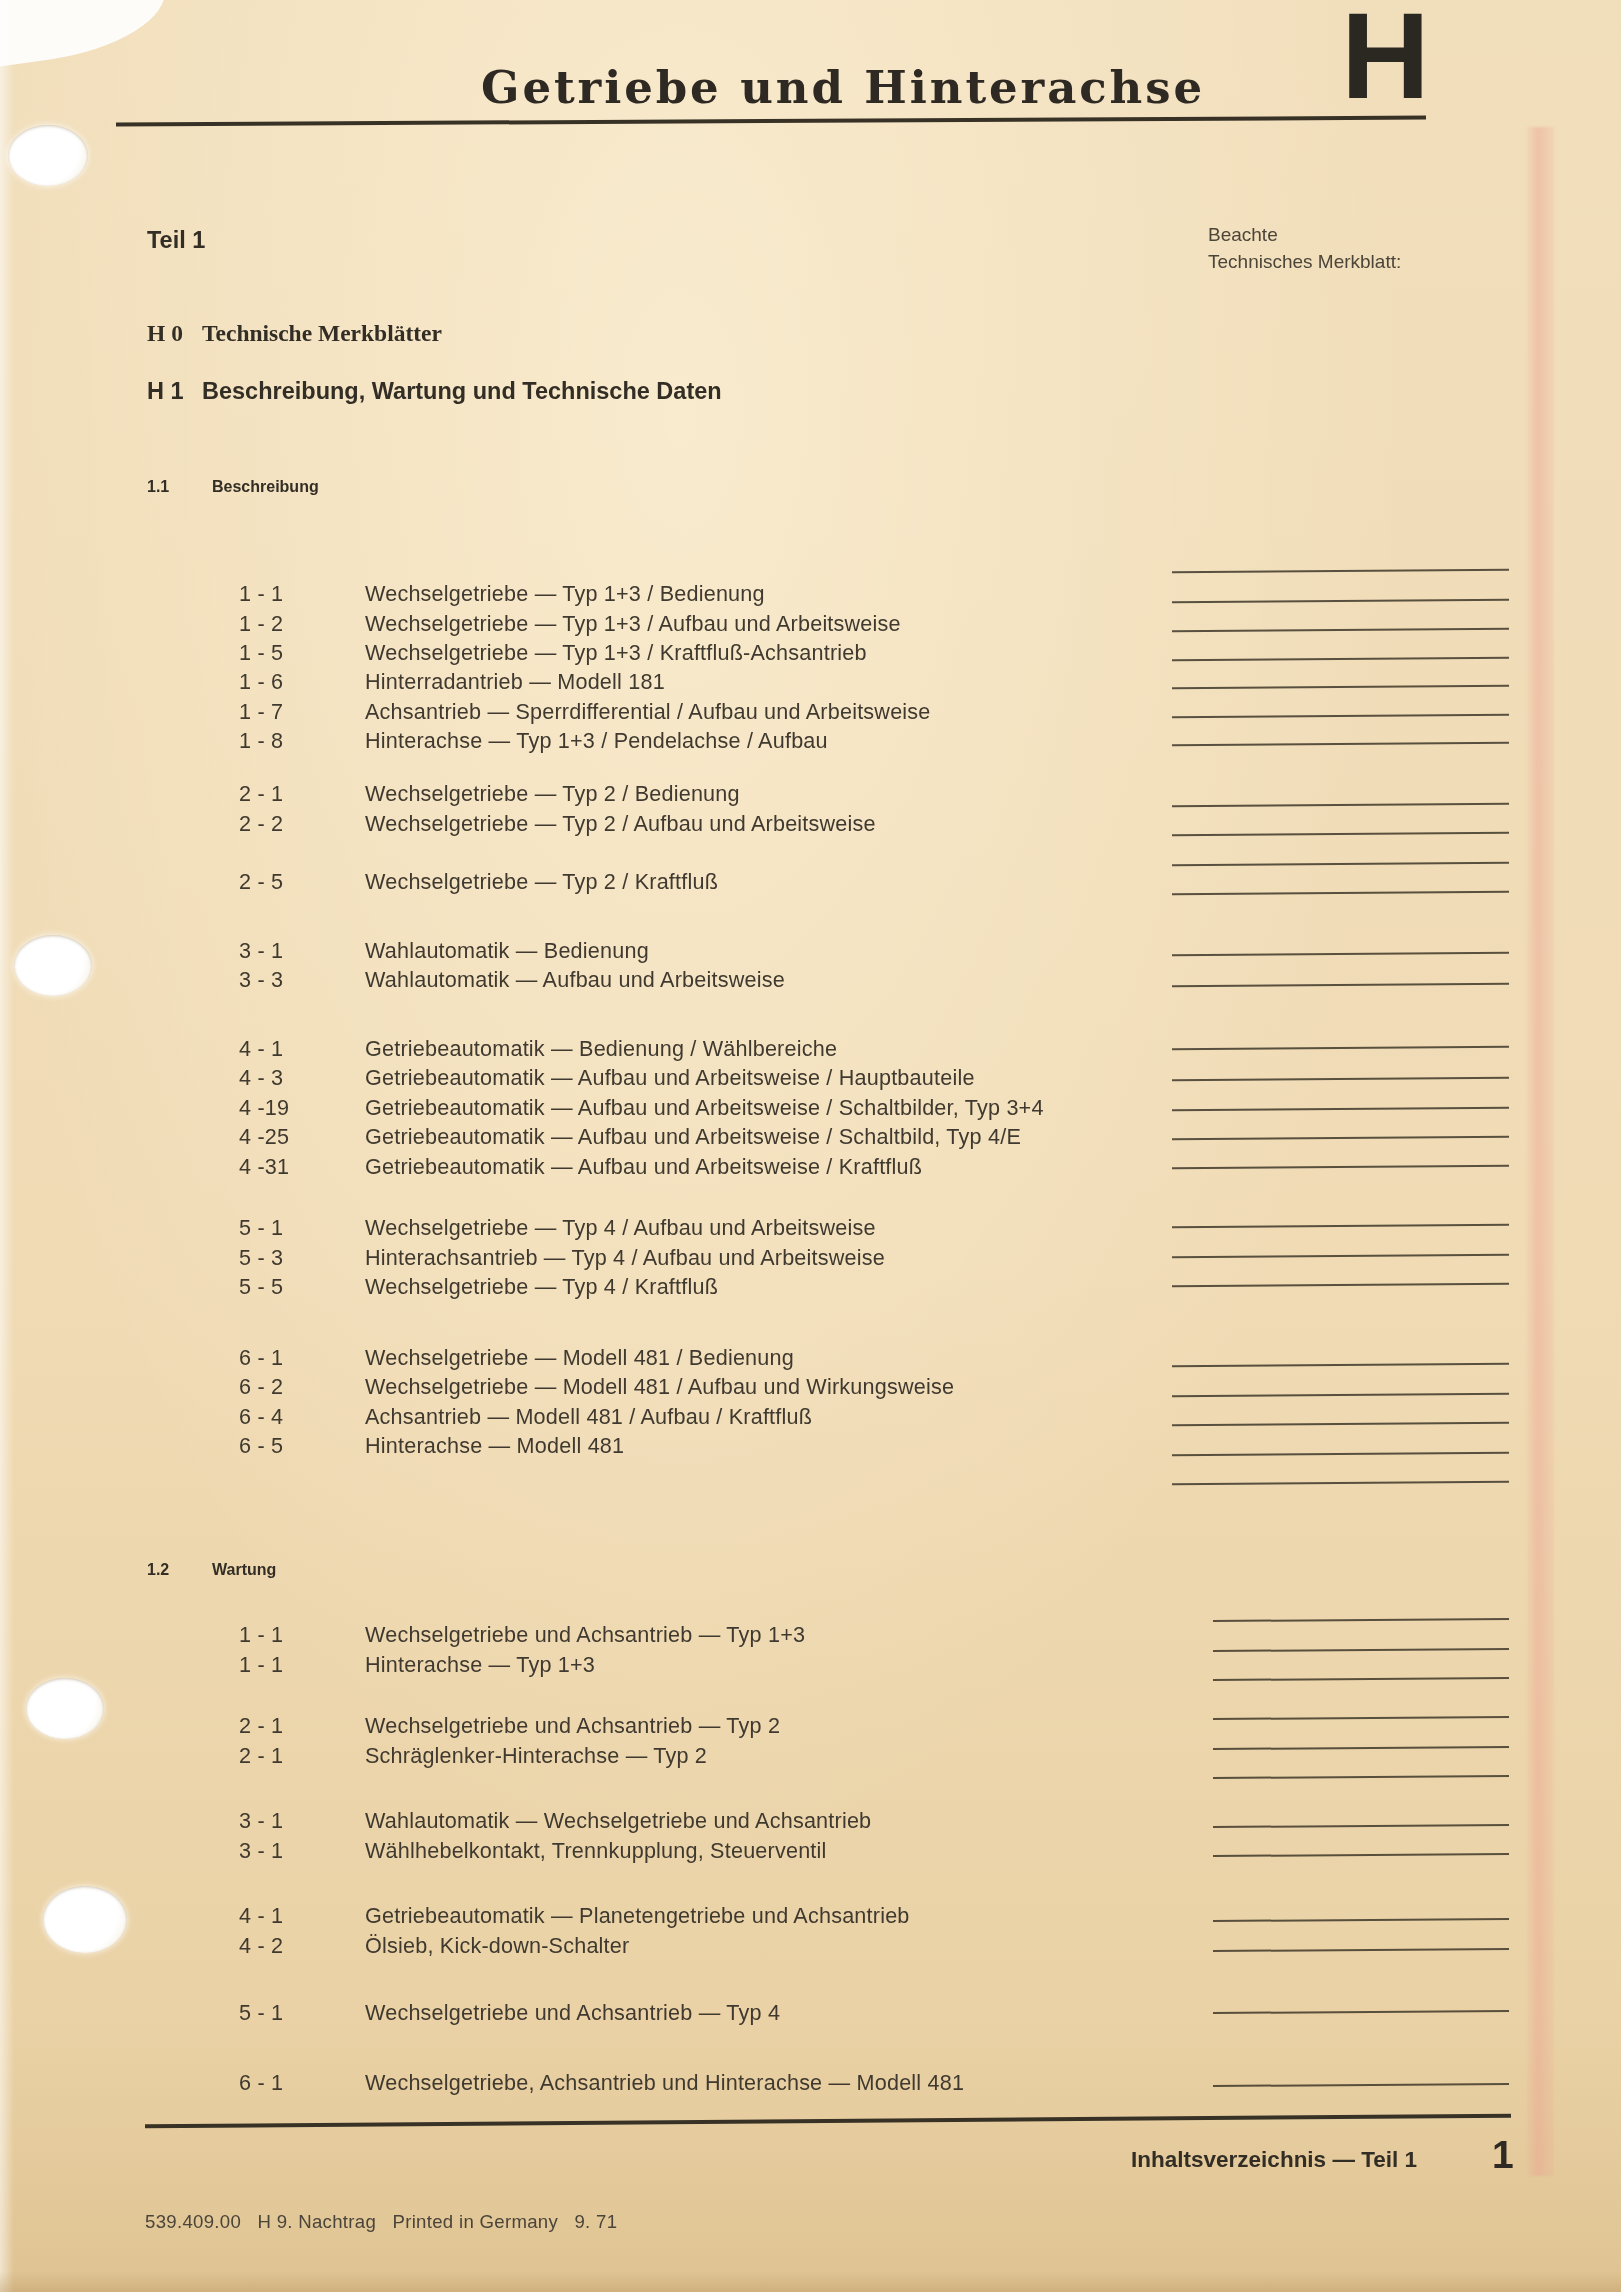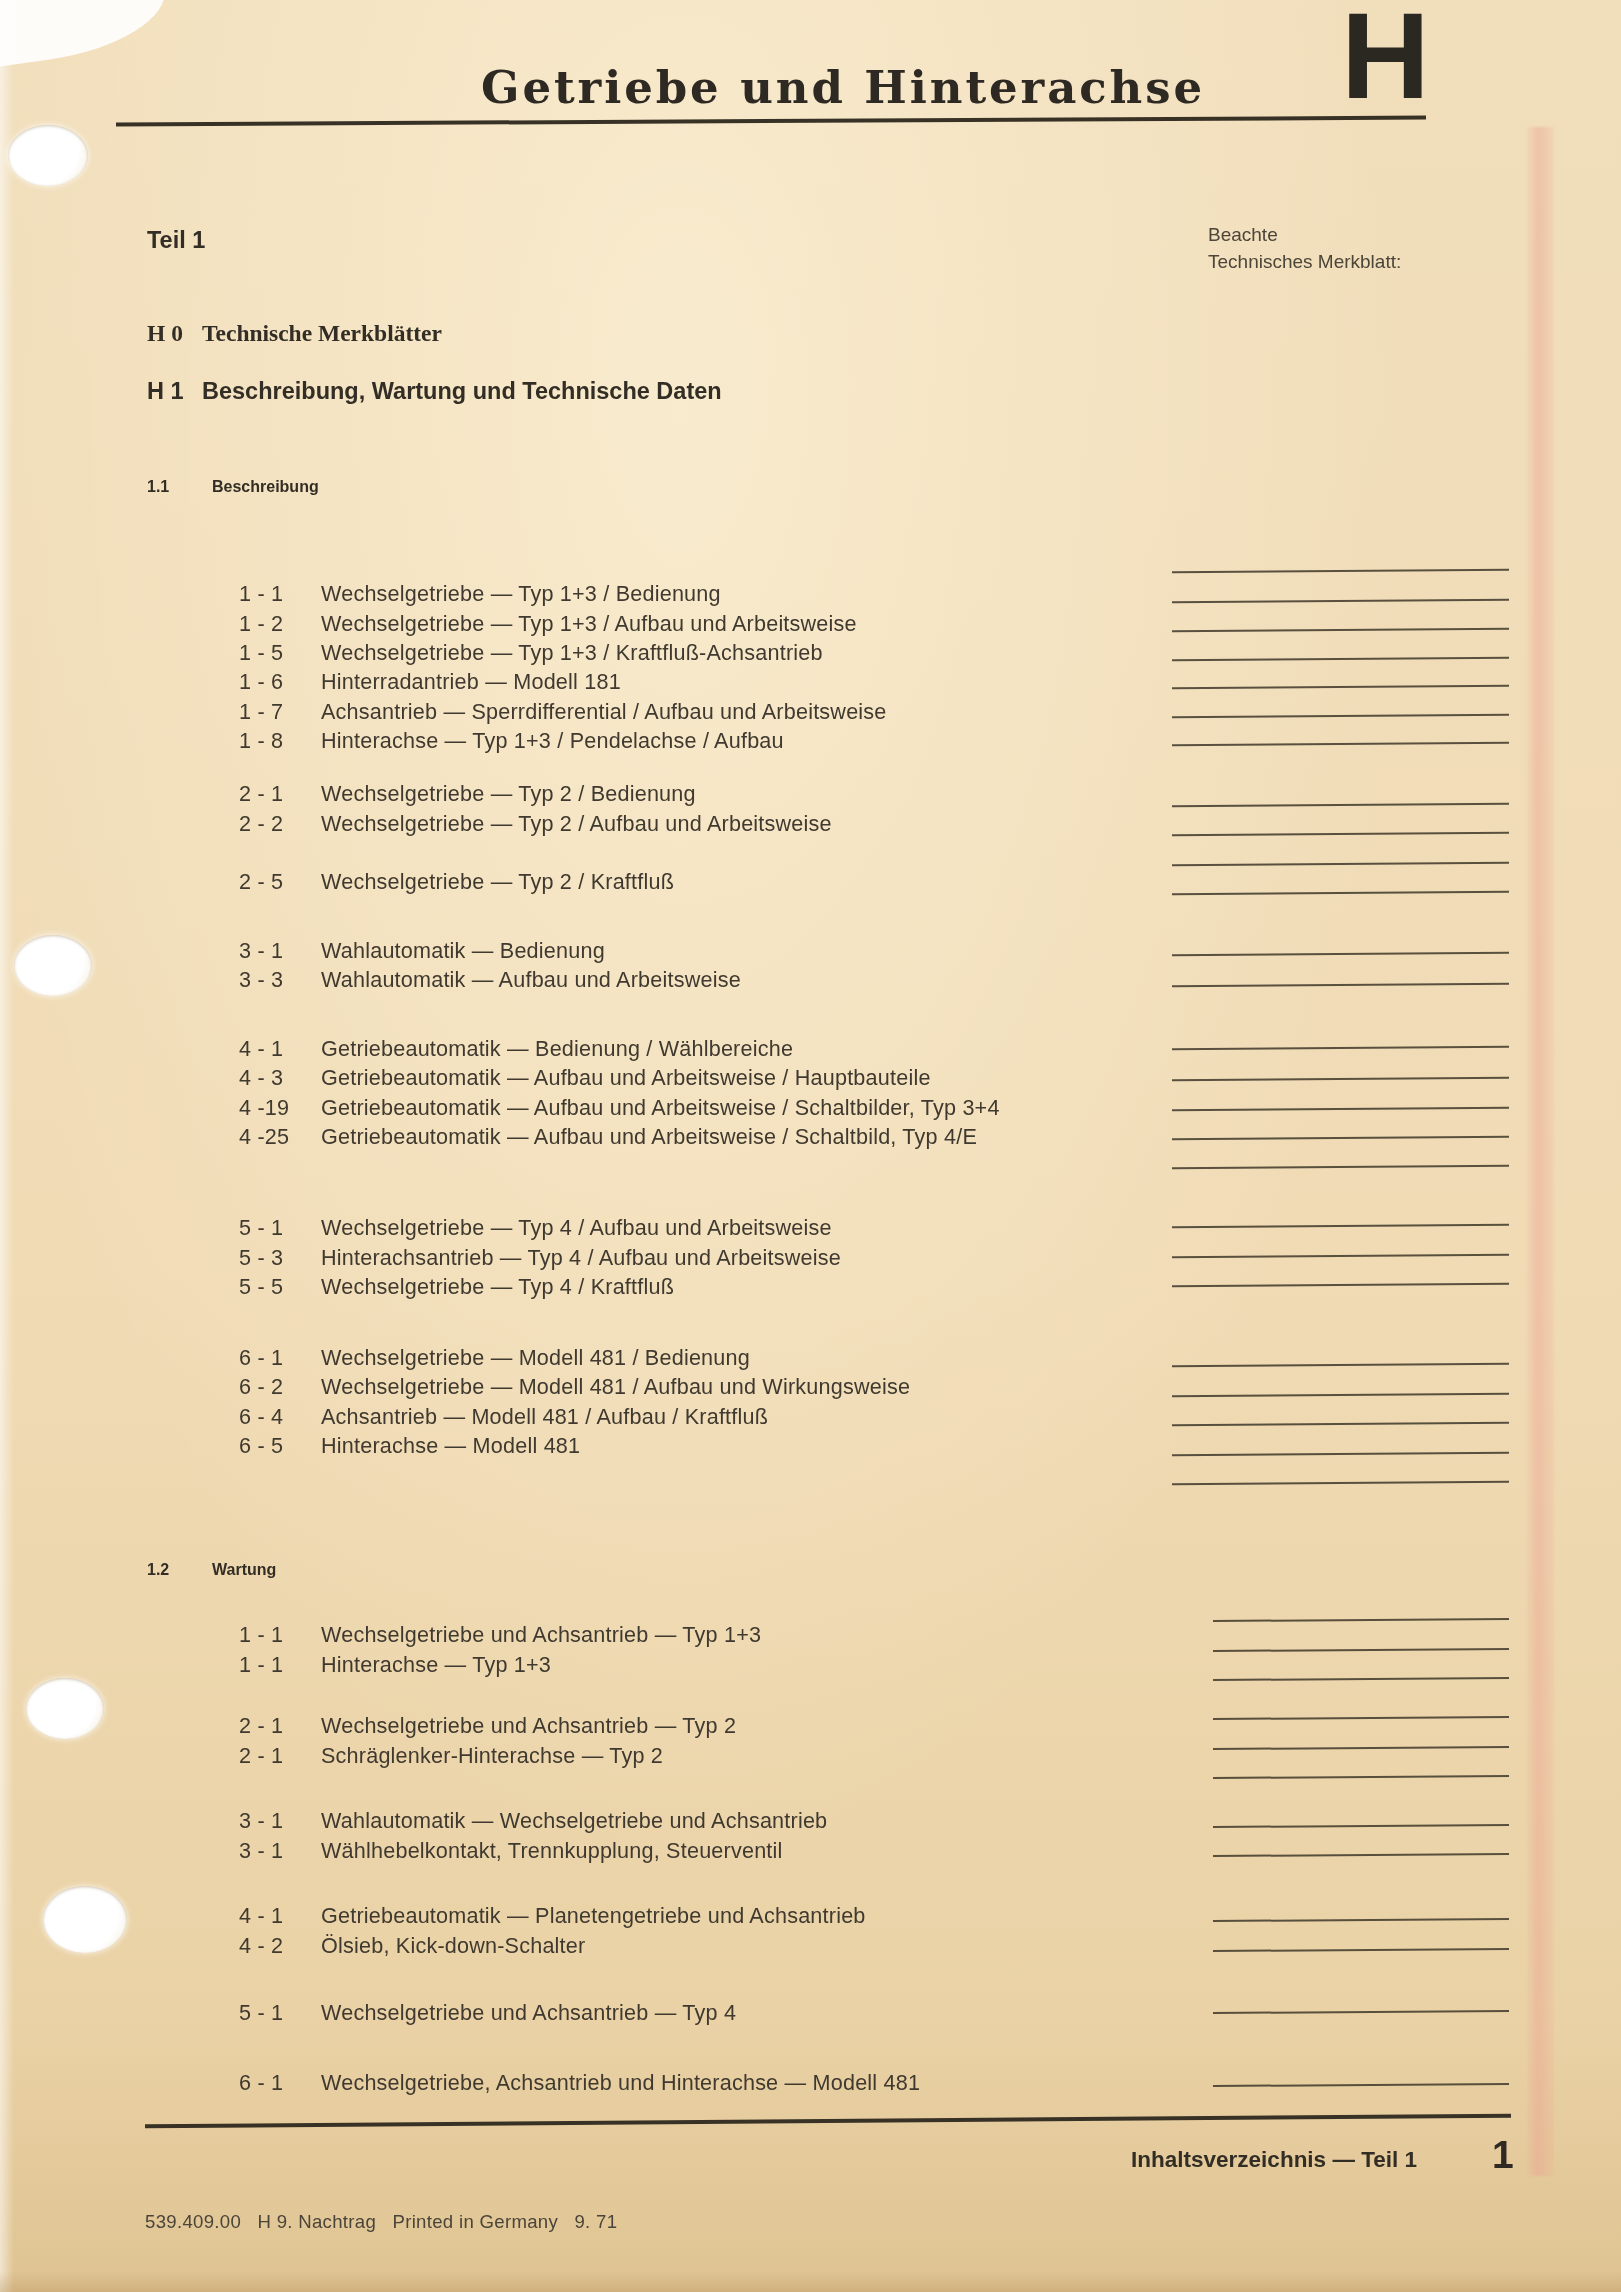--- a/index.html
+++ b/index.html
@@ -43,21 +43,21 @@
   .chapter{position:absolute;left:147px;font-size:23.5px;}
   .chapter .code{display:inline-block;width:55px;white-space:pre;}
   #chap0{top:320px;font-family:Liberation Serif, serif;} #chap1{top:378px;}
 
   .sec-head{position:absolute;left:147px;font-size:16px;}
   .sec-head .num{display:inline-block;width:65px;}
   #sec1-head{top:478px;} #sec2-head{top:1561px;}
 
   .item-row{position:absolute;left:209px;font-size:21.6px;color:#3f392f;letter-spacing:0.2px;}
   .item-row .ref{display:inline-block;width:82px;white-space:pre;margin-left:30px;}
-  .item-row .ttl{white-space:pre;}
+  .item-row .ttl{white-space:pre;margin-left:44px;}
 
   .wline{position:absolute;left:1172px;width:337px;height:2px;background:#433c2e;
       transform:rotate(-.4deg);opacity:.88;}
   .wline.s2{left:1213px;width:296px;}
 
   #footer-rule{position:absolute;left:145px;top:2119px;width:1366px;height:3.9px;
       background:#383226;transform:rotate(-.45deg);}
   #footer-caption{position:absolute;left:980px;top:2147px;width:437px;text-align:right;font-size:22.5px;}
   #page-num{position:absolute;left:1492px;top:2133px;font-size:39px;font-weight:700;color:#2f2b24;}
   #imprint{position:absolute;left:145px;top:2211px;font-size:18.6px;color:#4a443a;
@@ -108,20 +108,21 @@
   <div class="item-row" style="top:811px"><span class="ref">2 - 2</span><span class="ttl">Wechselgetriebe — Typ 2 / Aufbau und Arbeitsweise</span></div>
   <div class="item-row" style="top:869px"><span class="ref">2 - 5</span><span class="ttl">Wechselgetriebe — Typ 2 / Kraftfluß</span></div>
 
   <div class="item-row" style="top:938px"><span class="ref">3 - 1</span><span class="ttl">Wahlautomatik — Bedienung</span></div>
   <div class="item-row" style="top:967px"><span class="ref">3 - 3</span><span class="ttl">Wahlautomatik — Aufbau und Arbeitsweise</span></div>
 
   <div class="item-row" style="top:1036px"><span class="ref">4 - 1</span><span class="ttl">Getriebeautomatik — Bedienung / Wählbereiche</span></div>
   <div class="item-row" style="top:1065px"><span class="ref">4 - 3</span><span class="ttl">Getriebeautomatik — Aufbau und Arbeitsweise / Hauptbauteile</span></div>
   <div class="item-row" style="top:1095px"><span class="ref">4 -19</span><span class="ttl">Getriebeautomatik — Aufbau und Arbeitsweise / Schaltbilder, Typ 3+4</span></div>
   <div class="item-row" style="top:1124px"><span class="ref">4 -25</span><span class="ttl">Getriebeautomatik — Aufbau und Arbeitsweise / Schaltbild, Typ 4/E</span></div>
+  <div class="item-row" style="top:1154px"><span class="ref">4 -31</span><span class="ttl">Getriebeautomatik — Aufbau und Arbeitsweise / Kraftfluß</span></div>
 
   <div class="item-row" style="top:1215px"><span class="ref">5 - 1</span><span class="ttl">Wechselgetriebe — Typ 4 / Aufbau und Arbeitsweise</span></div>
   <div class="item-row" style="top:1245px"><span class="ref">5 - 3</span><span class="ttl">Hinterachsantrieb — Typ 4 / Aufbau und Arbeitsweise</span></div>
   <div class="item-row" style="top:1274px"><span class="ref">5 - 5</span><span class="ttl">Wechselgetriebe — Typ 4 / Kraftfluß</span></div>
 
   <div class="item-row" style="top:1345px"><span class="ref">6 - 1</span><span class="ttl">Wechselgetriebe — Modell 481 / Bedienung</span></div>
   <div class="item-row" style="top:1374px"><span class="ref">6 - 2</span><span class="ttl">Wechselgetriebe — Modell 481 / Aufbau und Wirkungsweise</span></div>
   <div class="item-row" style="top:1404px"><span class="ref">6 - 4</span><span class="ttl">Achsantrieb — Modell 481 / Aufbau / Kraftfluß</span></div>
   <div class="item-row" style="top:1433px"><span class="ref">6 - 5</span><span class="ttl">Hinterachse — Modell 481</span></div>
 

